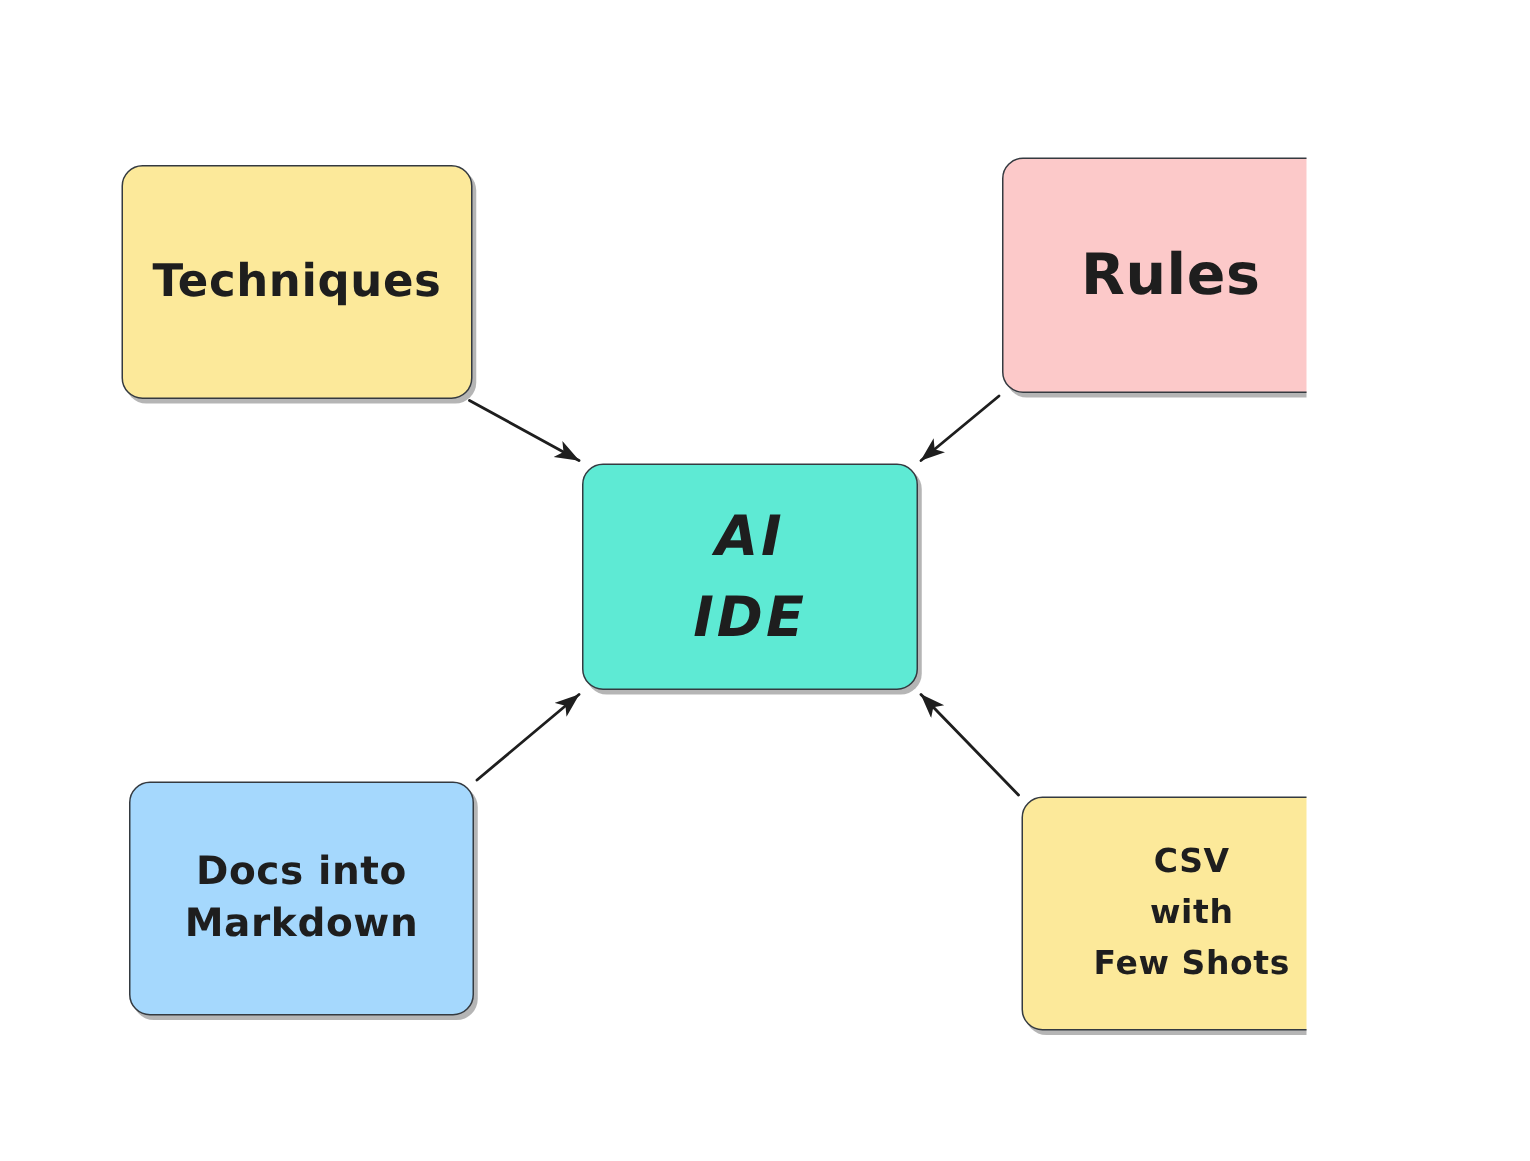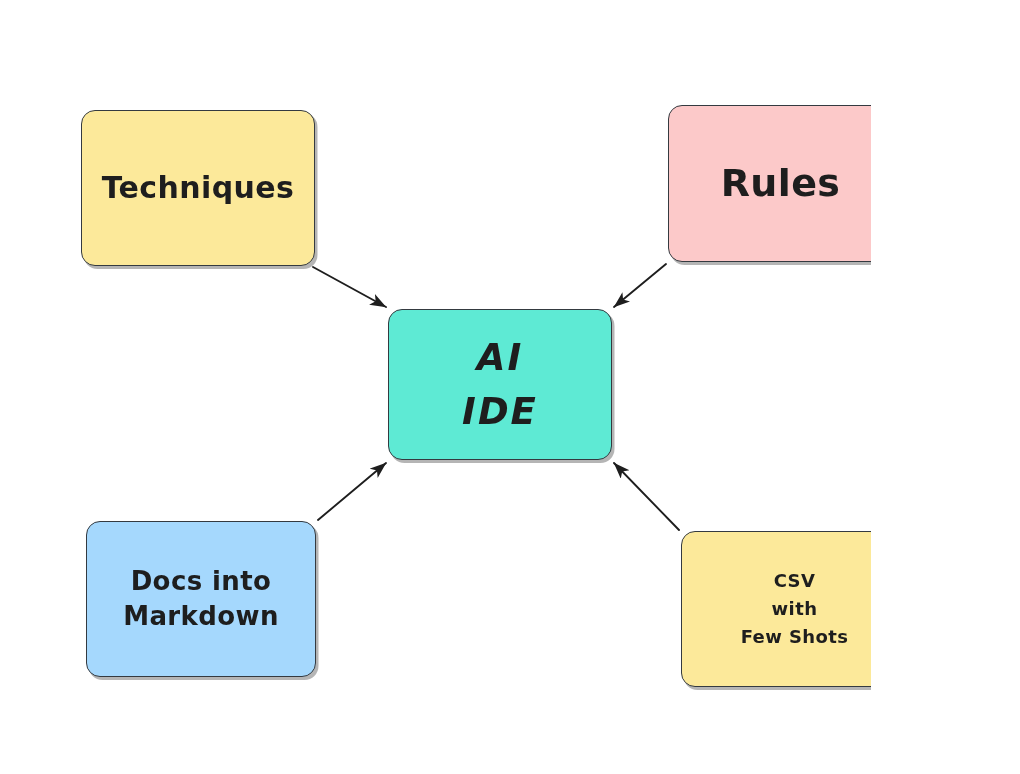--- a/index.html
+++ b/index.html
@@ -72,21 +72,21 @@
   }
   #node-docs {
     left: 86px;  top: 521px;  width: 230px; height: 156px;
     background: #a5d8fd;
   }
   #node-docs .node-label { font-size: 26px; line-height: 1.35; }
   #node-csv {
     left: 681px; top: 531px;  width: 227px; height: 156px;
     background: #fce99a;
   }
-  #node-csv .node-label { font-size: 18px; line-height: 1.55; }
+  #node-csv .node-label { font-size: 22px; line-height: 1.55; }
 </style>
 </head>
 <body>
 
 <div id="canvas">
 
   <svg id="edge-layer" viewBox="0 0 1020 774">
     <defs>
       <marker id="arrow-end" markerWidth="10" markerHeight="10" refX="8.4" refY="3.2" orient="auto" markerUnits="strokeWidth">
         <path d="M0,0 L8.6,3.2 L0,6.4 L2.2,3.2 Z" fill="#1e1e1e"></path>

